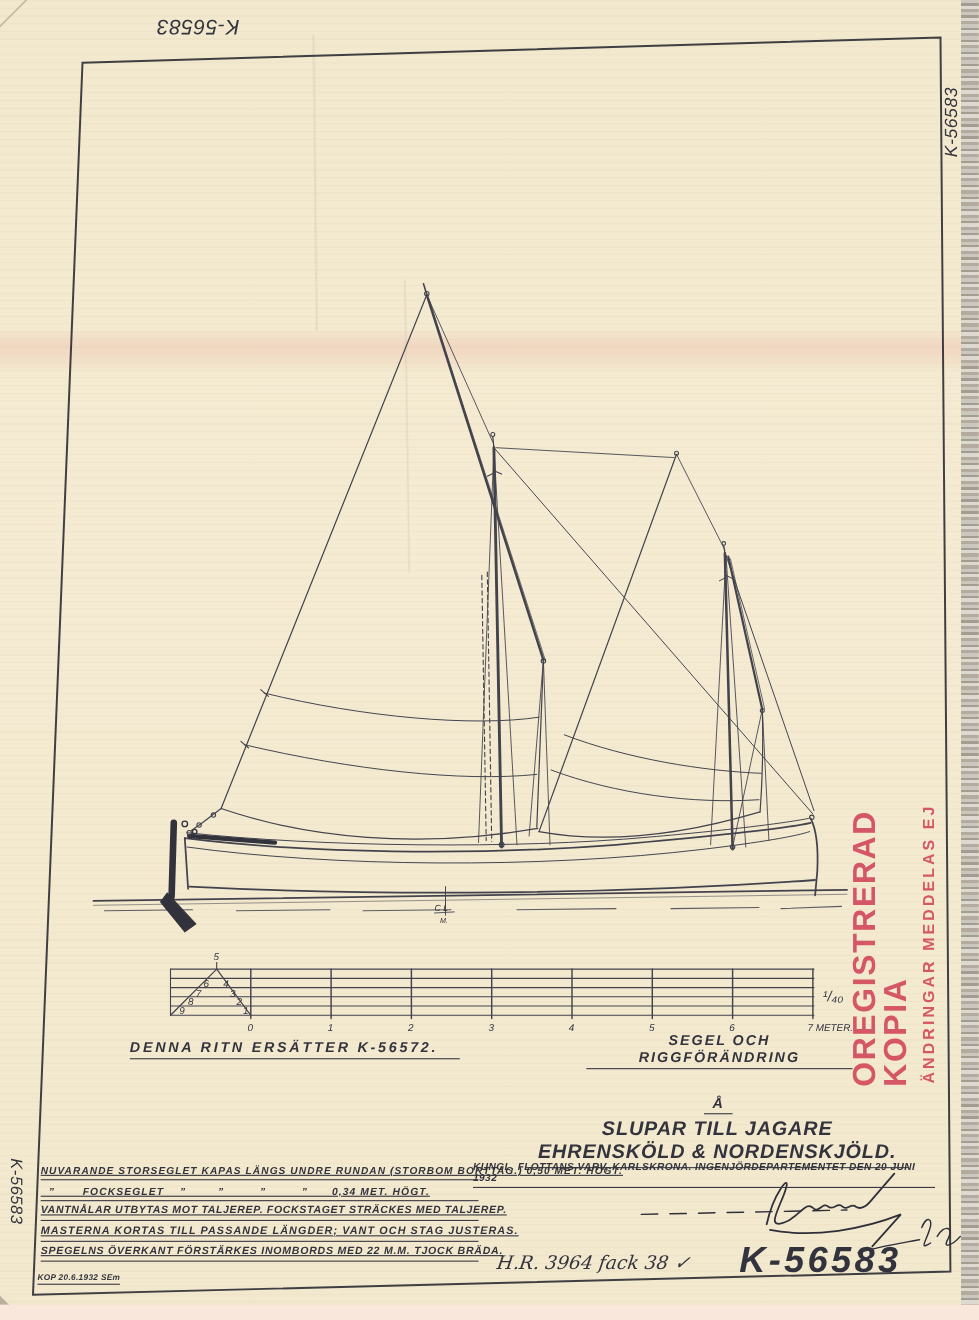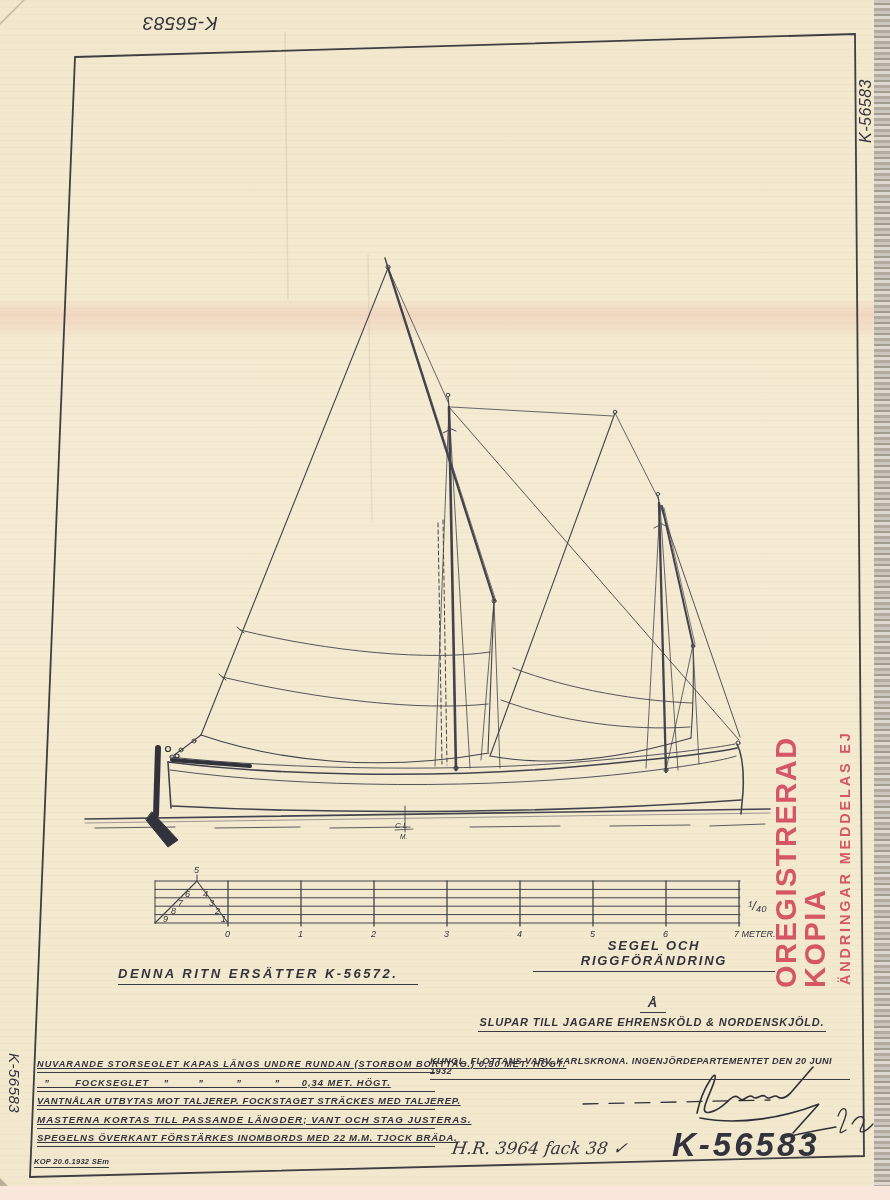--- a/index.html
+++ b/index.html
@@ -203,25 +203,25 @@
        transform:rotate(-90deg);transform-origin:top left;">K-56583</div>
 
   <div class="abs hand ink" style="left:23px;top:1053px;width:90px;height:20px;font-size:15px;
        transform:rotate(90deg);transform-origin:top left;">K-56583</div>
 
   <div id="stamp" class="abs">
     <div class="l1">OREGISTRERAD KOPIA</div>
     <div class="l2">ÄNDRINGAR MEDDELAS EJ</div>
   </div>
 
-  <div class="abs lettered uline" style="left:118px;top:966px;width:300px;font-size:13px;letter-spacing:2.5px;">DENNA RITN ERSÄTTER K-56572.</div>
+  <div class="abs lettered uline" style="left:118px;top:944px;width:300px;font-size:13px;letter-spacing:2.5px;">DENNA RITN ERSÄTTER K-56572.</div>
 
   <div class="abs lettered uline" style="left:533px;top:938px;width:242px;font-size:13px;letter-spacing:1.8px;text-align:center;">SEGEL OCH RIGGFÖRÄNDRING</div>
   <div class="abs lettered" style="left:608px;top:995px;width:90px;font-size:13px;text-align:center;"><span class="uline" style="padding:0 8px 2px 8px;">Å</span></div>
-  <div class="abs lettered uline" style="left:478px;top:1016px;width:348px;font-size:11px;letter-spacing:0.8px;text-align:center;">SLUPAR TILL JAGARE EHRENSKÖLD &amp; NORDENSKJÖLD.</div>
+  <div class="abs lettered uline" style="left:478px;top:1016px;width:348px;font-size:18px;letter-spacing:0.8px;text-align:center;">SLUPAR TILL JAGARE EHRENSKÖLD &amp; NORDENSKJÖLD.</div>
   <div class="abs lettered uline" style="left:430px;top:1056px;width:420px;font-size:9.2px;letter-spacing:0.4px;font-weight:700;">KUNGL. FLOTTANS VARV, KARLSKRONA. INGENJÖRDEPARTEMENTET DEN 20 JUNI 1932</div>
 
   <div class="abs" style="left:37px;top:1059px;width:398px;">
     <div class="lettered uline pre" style="font-size:9.2px;margin-bottom:3.5px;font-weight:600;">NUVARANDE STORSEGLET KAPAS LÄNGS UNDRE RUNDAN (STORBOM BORTTAG.) 0,50 MET. HÖGT.</div>
     <div class="lettered uline pre" style="font-size:9.4px;margin-bottom:3.5px;font-weight:600;">  ”       FOCKSEGLET    ”        ”         ”         ”      0,34 MET. HÖGT.</div>
     <div class="lettered uline pre" style="font-size:9.6px;margin-bottom:3.5px;letter-spacing:0.6px;font-weight:600;">VANTNÅLAR UTBYTAS MOT TALJEREP. FOCKSTAGET STRÄCKES MED TALJEREP.</div>
     <div class="lettered uline pre" style="font-size:9.8px;margin-bottom:3.5px;letter-spacing:1px;font-weight:600;">MASTERNA KORTAS TILL PASSANDE LÄNGDER; VANT OCH STAG JUSTERAS.</div>
     <div class="lettered uline pre" style="font-size:9.6px;letter-spacing:0.7px;font-weight:600;">SPEGELNS ÖVERKANT FÖRSTÄRKES INOMBORDS MED 22 M.M. TJOCK BRÄDA.</div>
   </div>
 

